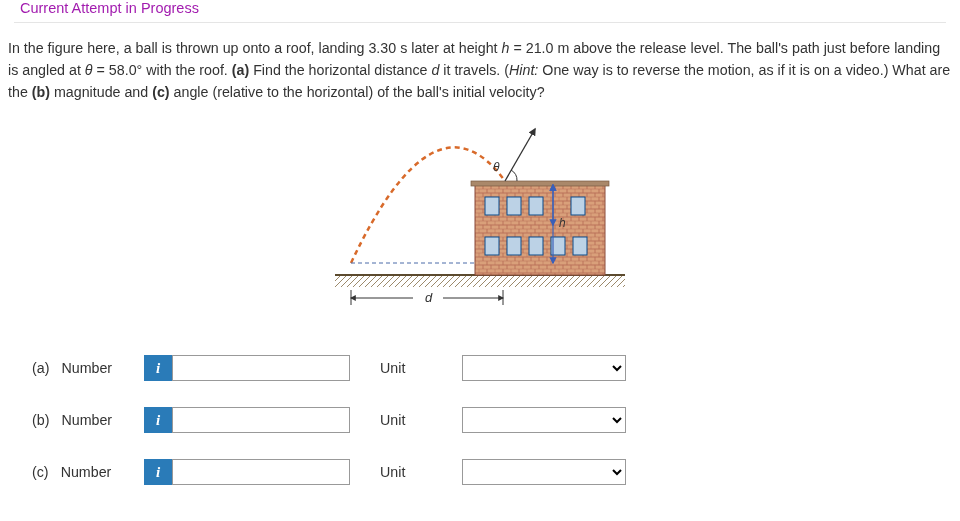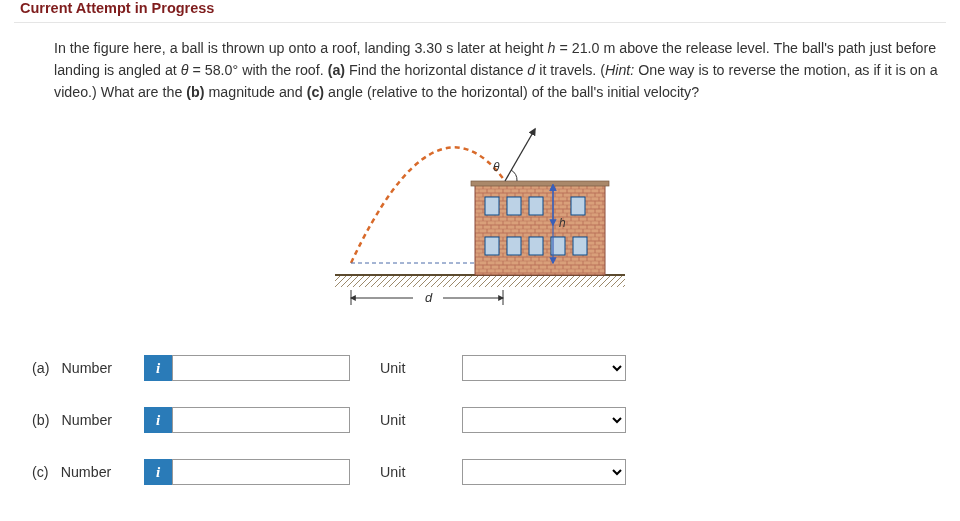--- a/index.html
+++ b/index.html
@@ -4,30 +4,29 @@
 <style>
   body {
     margin: 0;
     font-family: Arial, Helvetica, sans-serif;
     color: #333;
     background: #fff;
     font-size: 14.25px;
     width: 960px;
   }
   .header {
-    font-weight: bold;
+    font-weight: normal;
     padding: 0 20px 6px 20px;
-    color: #7f1d1d;
+    color: #a21caf;
     font-size: 14.5px;
   }
   .divider { border-top: 1px solid #e5e5e5; margin: 0 14px 14px 14px; }
   .problem-text {
-    padding: 0 18px;
+    padding: 0 8px;
     line-height: 1.55;
-    margin-left: 36px;
   }
   .italic { font-style: italic; }
   .figure-area {
     width: 100%;
     display: flex;
     justify-content: center;
     padding: 22px 0 10px 0;
   }
   .answers {
     padding: 30px 22px 30px 32px;

